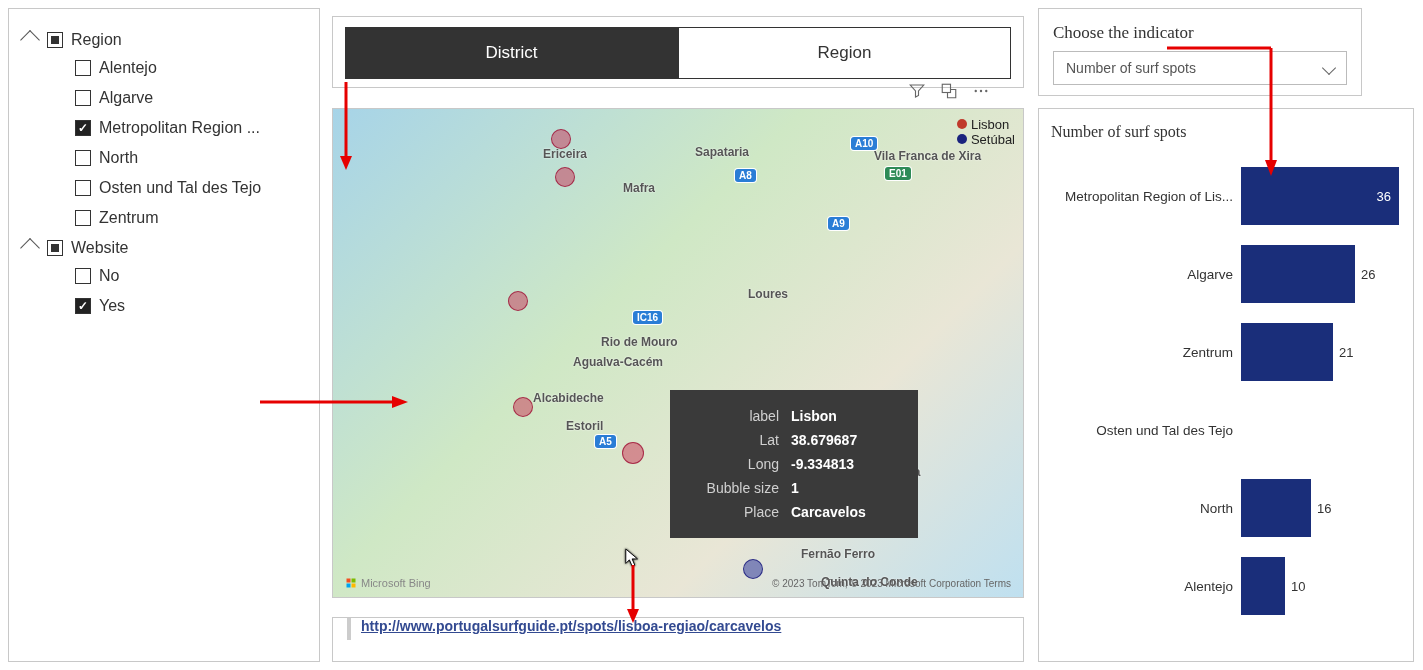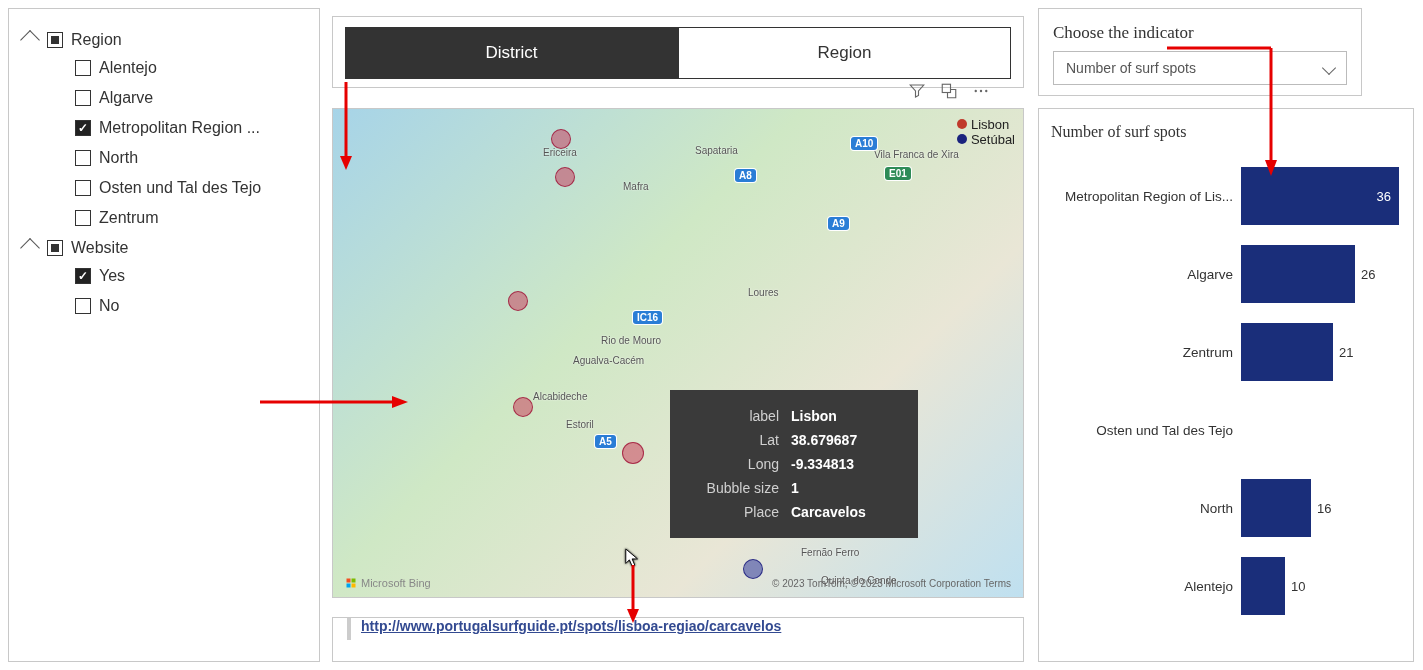--- a/index.html
+++ b/index.html
@@ -67,23 +67,24 @@
     color:#666;
   }
   .vicon { width:18px; height:18px; cursor:pointer; display:inline-block; }
 
   #map-panel {
     left: 332px; top: 108px; width: 692px; height: 490px;
     background: linear-gradient(135deg, #a7d4e8 0%, #cfe8c5 40%, #e9e6d6 70%, #bfe0f0 100%);
     overflow:hidden;
   }
   .map-label {
-    position:absolute; font-size:10px; color:#555;
+    position:absolute; font-size:12px; color:#555;
     text-shadow: 0 0 2px #fff;
     white-space:nowrap;
+    font-weight:bold;
   }
   .road-tag {
     position:absolute; font-size:10px; color:#fff; background:#2a7dd6;
     border-radius:3px; padding:1px 4px; font-weight:bold;
     box-shadow:0 0 0 1px #fff;
   }
   .road-tag.yellow { background:#e6a800; }
   .road-tag.green { background:#2e8b57; }
   .road-tag.red { background:#c0392b; }
   .bubble {
@@ -186,26 +187,26 @@
       </div>
   </div>
   <div class="filter-group">
     <div class="filter-header">
       <span class="chev"></span>
       <span class="cb indet"></span>
       <span class="filter-label">Website</span>
     </div>
     <div class="filter-items" id="website-items">
         <div class="filter-item">
+          <span class="cb"></span>
+          <span class="filter-label">No</span>
+        </div>
+        <div class="filter-item">
           <span class="cb checked"></span>
           <span class="filter-label">Yes</span>
-        </div>
-        <div class="filter-item">
-          <span class="cb"></span>
-          <span class="filter-label">No</span>
         </div>
       </div>
   </div>
 </div>
 
 <div id="tabs-panel" class="panel">
   <div class="tab active">
     <span>District</span>
   </div>
   <div class="tab inactive">

